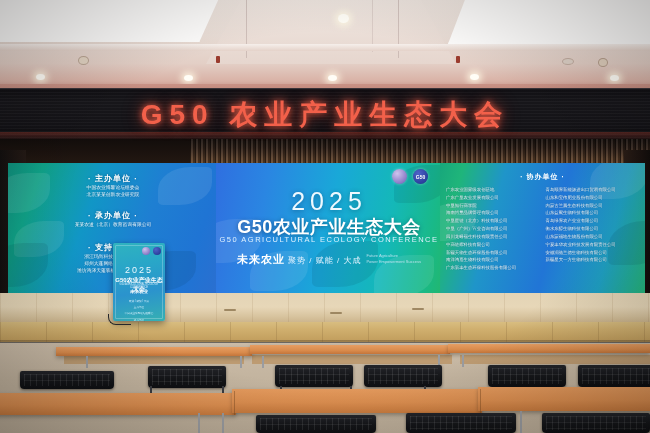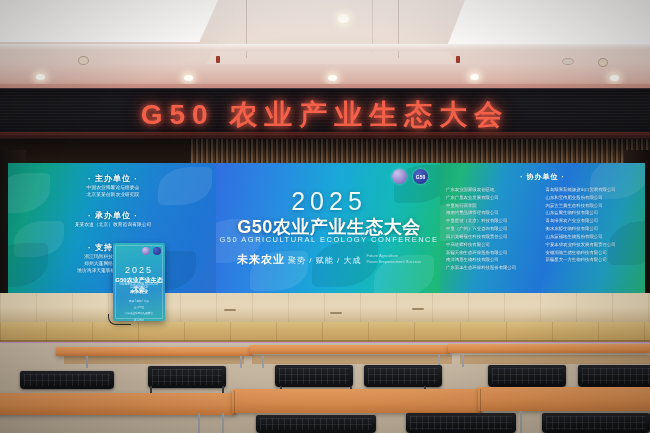--- a/index.html
+++ b/index.html
@@ -1,20 +1,20 @@
 <!DOCTYPE html>
 <html><head>
 <meta charset="utf-8">
 <style>
   html,body{margin:0;padding:0;background:#000;}
   body{font-family:"Liberation Sans","DejaVu Sans",sans-serif;}
 
   #stage-photo{
     position:relative;width:650px;height:433px;overflow:hidden;
-    background:#f0abfc;
+    background:#737373;
   }
 
   
   .ceiling{position:absolute;left:0;top:0;width:650px;height:88px;
     background:linear-gradient(180deg,#efe6e0 0%,#e9ddd6 40%,#e3cfc6 72%,#d9b2a6 92%,#c9958a 100%);}
   .ceil-panel{position:absolute;background:#fdfcfb;box-shadow:0 0 6px 3px rgba(255,255,255,.85);}
   .ceil-panel.p1{left:-10px;top:-4px;width:230px;height:46px;
     clip-path:polygon(0 0,100% 0,91% 100%,4% 100%);}
   .ceil-panel.p2{left:448px;top:-4px;width:230px;height:48px;
     clip-path:polygon(8% 0,100% 0,100% 100%,0 100%);}

